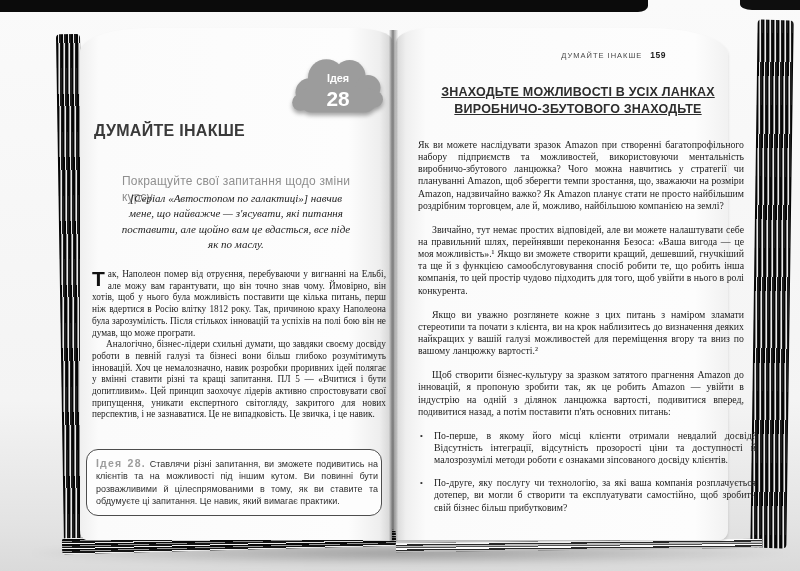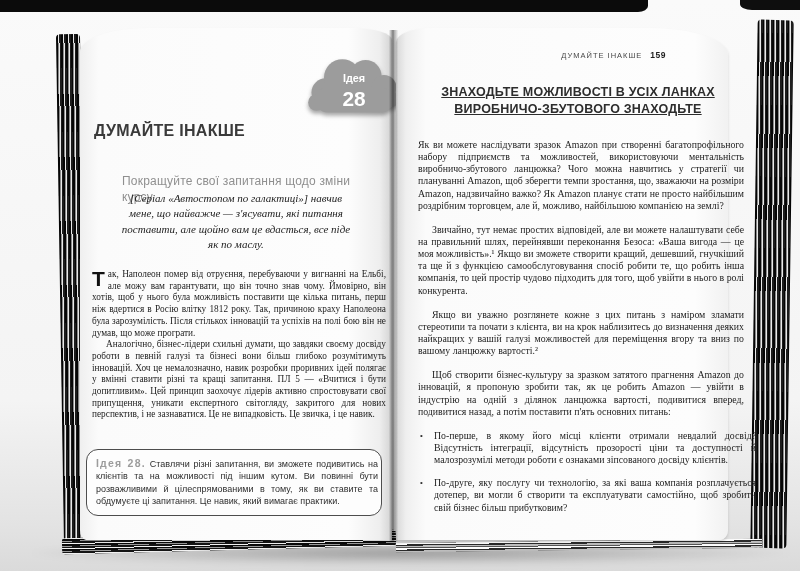--- a/index.html
+++ b/index.html
@@ -43,21 +43,21 @@
     box-shadow:0 2px 3px rgba(0,0,0,0.15);}
   .page-right{left:396px;width:332px;
     border-top-right-radius:80px 26px;border-top-left-radius:36px 14px;
     border-bottom-right-radius:8px 10px;
     background:linear-gradient(to right,#d7d7d7 0%,#efefef 3%,#fbfbfb 9%,#fdfdfd 90%,#f1f1f1 100%);
     box-shadow:0 2px 3px rgba(0,0,0,0.15);}
   .gutter{position:absolute;left:389px;top:30px;width:9px;height:512px;
     background:linear-gradient(to right,rgba(0,0,0,0.02),rgba(0,0,0,0.50) 45%,rgba(0,0,0,0.30) 60%,rgba(0,0,0,0.02));}
 
   
-  .cloud-badge{position:absolute;left:224px;top:16px;width:100px;height:82px;}
+  .cloud-badge{position:absolute;left:208px;top:16px;width:100px;height:82px;}
   .cloud-badge svg{filter:drop-shadow(0 3px 2px rgba(0,0,0,0.35));}
   .lp-title{position:absolute;left:14px;top:94px;font-size:16px;font-weight:bold;
     letter-spacing:0.3px;color:#3a3a3a;}
   .lp-subtitle{position:absolute;left:42px;top:122px;width:256px;font-size:12px;
     font-weight:normal;line-height:1.3;color:#8f8f8f;letter-spacing:0.2px;margin-top:24px;}
   .lp-epigraph{position:absolute;left:40px;top:163px;width:232px;text-align:center;
     font-family:"Liberation Serif",serif;font-style:italic;font-size:11px;line-height:1.4;color:#222;}
   .lp-epigraph .attribution{margin-top:3px;}
   .lp-body{position:absolute;left:12px;top:241px;width:294px;
     font-family:"Liberation Serif",serif;font-size:9.3px;line-height:1.26;

